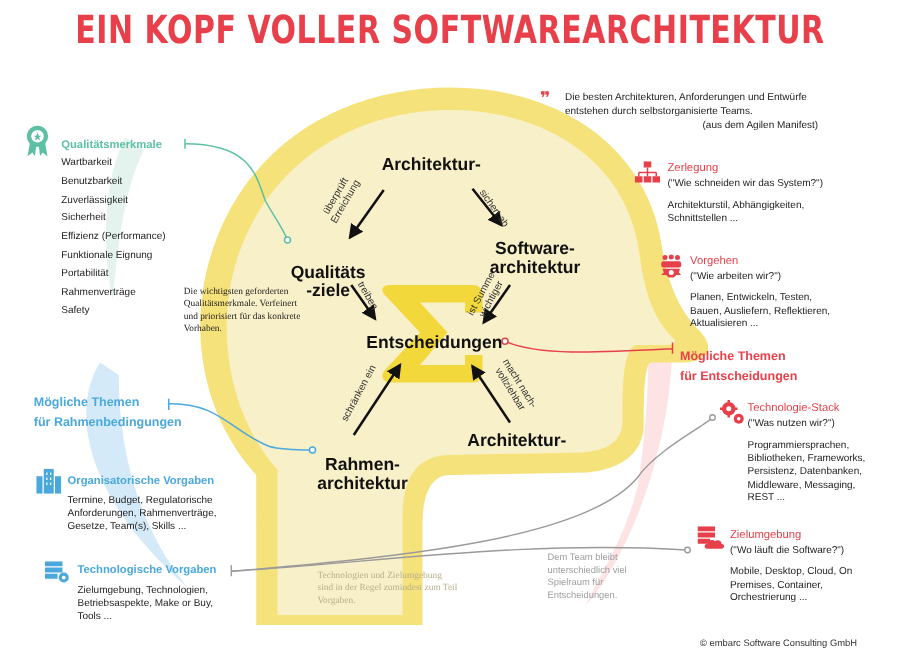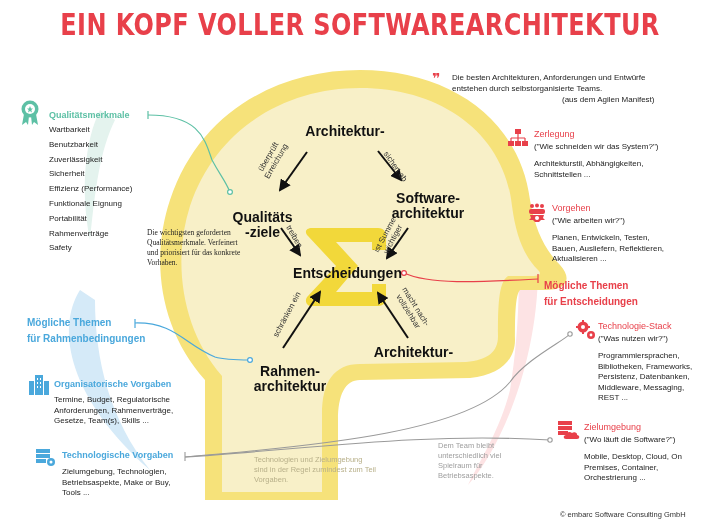--- a/index.html
+++ b/index.html
@@ -254,25 +254,25 @@
       <circle cx="15" cy="13" r="1.5" fill="#fff"></circle>
   </svg>
   <div class="abs blue-h" style="left:26px;top:1px;white-space:nowrap;">Technologische Vorgaben</div>
   <div class="abs body" style="left:26px;top:18px;white-space:nowrap;">
     <div>Zielumgebung, Technologien,</div>
     <div>Betriebsaspekte, Make or Buy,</div>
     <div>Tools ...</div>
   </div>
 </div>
 
-<div class="abs paleyel" style="left:254px;top:455px;white-space:nowrap;">
+<div class="abs paleyel" style="left:254px;top:455px;white-space:nowrap;font-family:Liberation Serif, serif;">
   <div>Technologien und Zielumgebung</div>
   <div>sind in der Regel zumindest zum Teil</div>
   <div>Vorgaben.</div>
 </div>
 <div class="abs grey" style="left:438px;top:441px;white-space:nowrap;">
   <div>Dem Team bleibt</div>
   <div>unterschiedlich viel</div>
   <div>Spielraum für</div>
-  <div>Betriebsaspekte.</div>
+  <div>Entscheidungen.</div>
 </div>
 
 <div class="abs" style="left:560px;top:510px;font-size:7.5px;color:#333;white-space:nowrap;">© embarc Software Consulting GmbH</div>
 
 </body></html>

